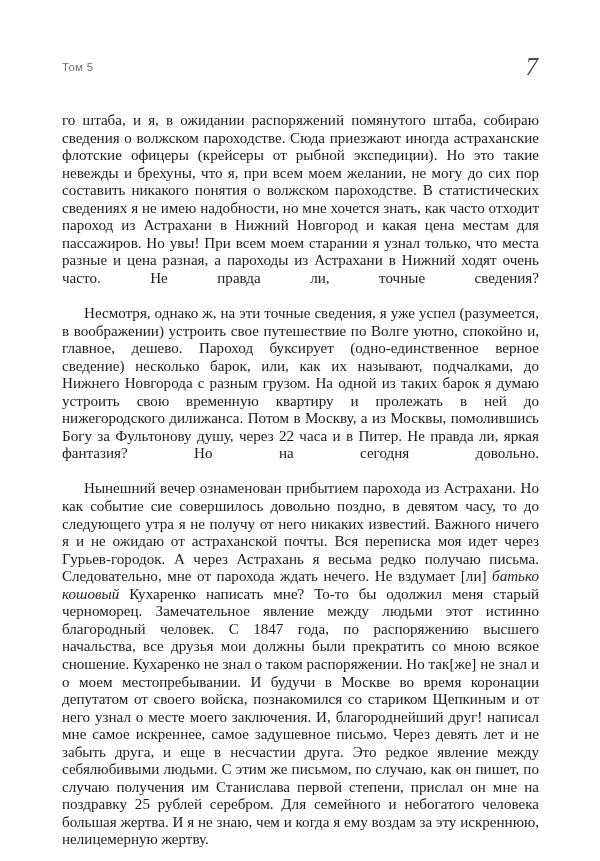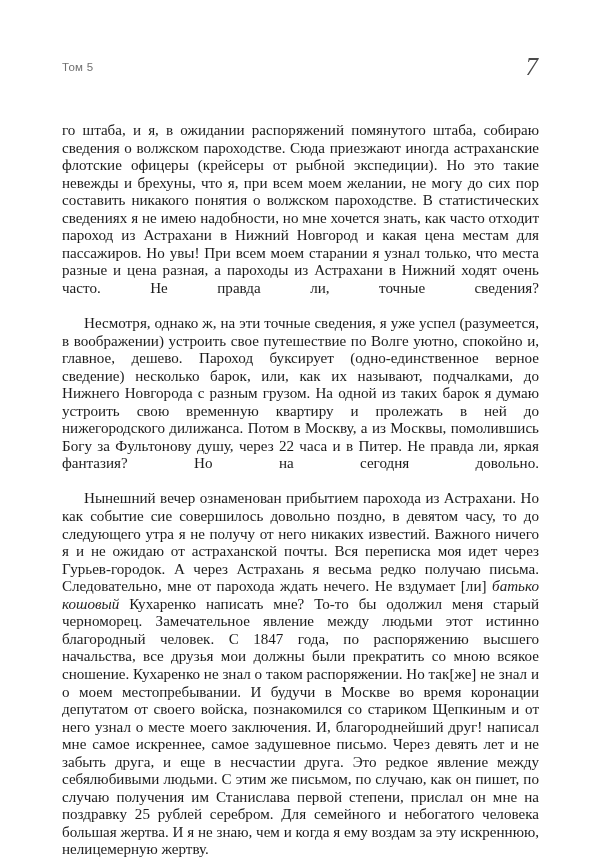--- a/index.html
+++ b/index.html
@@ -52,21 +52,21 @@
     font-size: 25px;
     line-height: 1;
     color: #4a4a4a;
     position: relative;
     top: 4px;
   }
 
   
   .text-block {
     position: absolute;
-    top: 110px;
+    top: 100px;
     left: 62px;
     width: 477px;
   }
 
   .para {
     margin: 0;
     text-align: justify;
     text-justify: inter-word;
     font-size: 15.1px;
     line-height: 17.55px;

